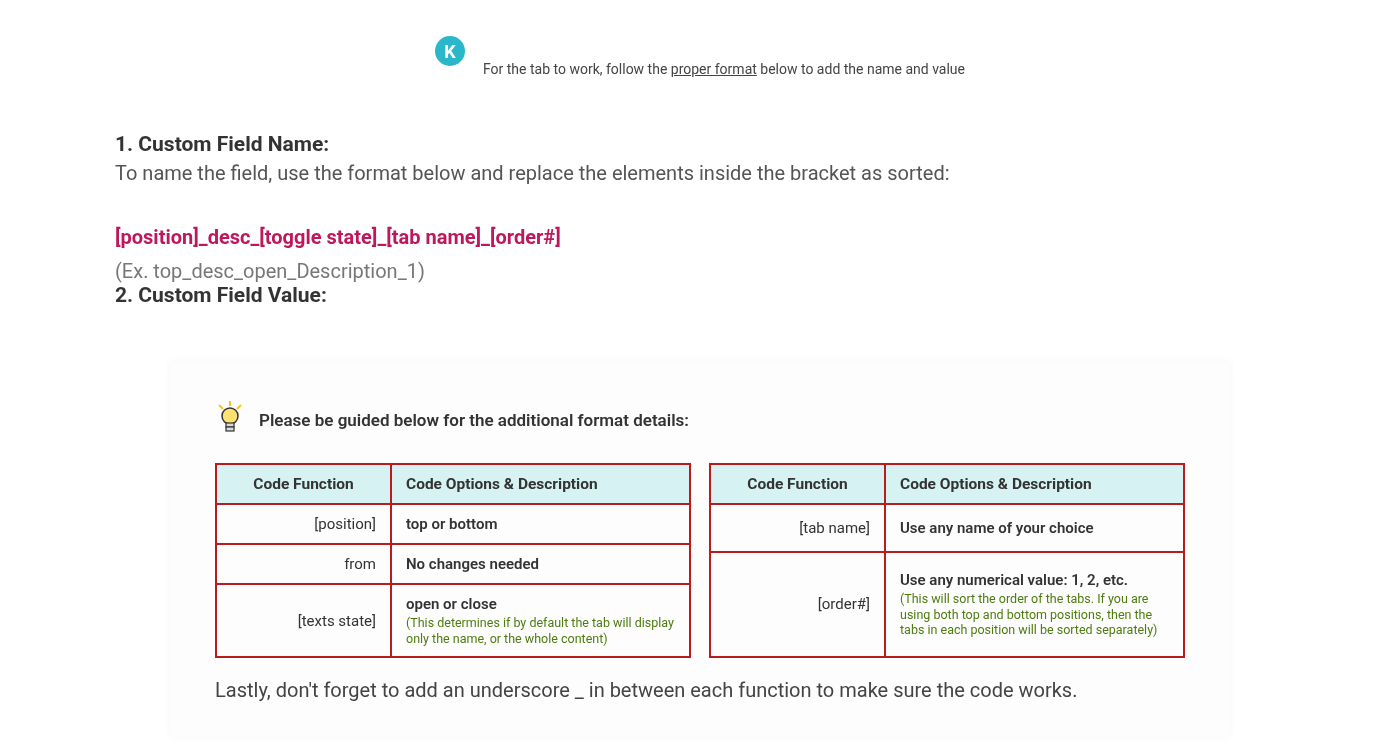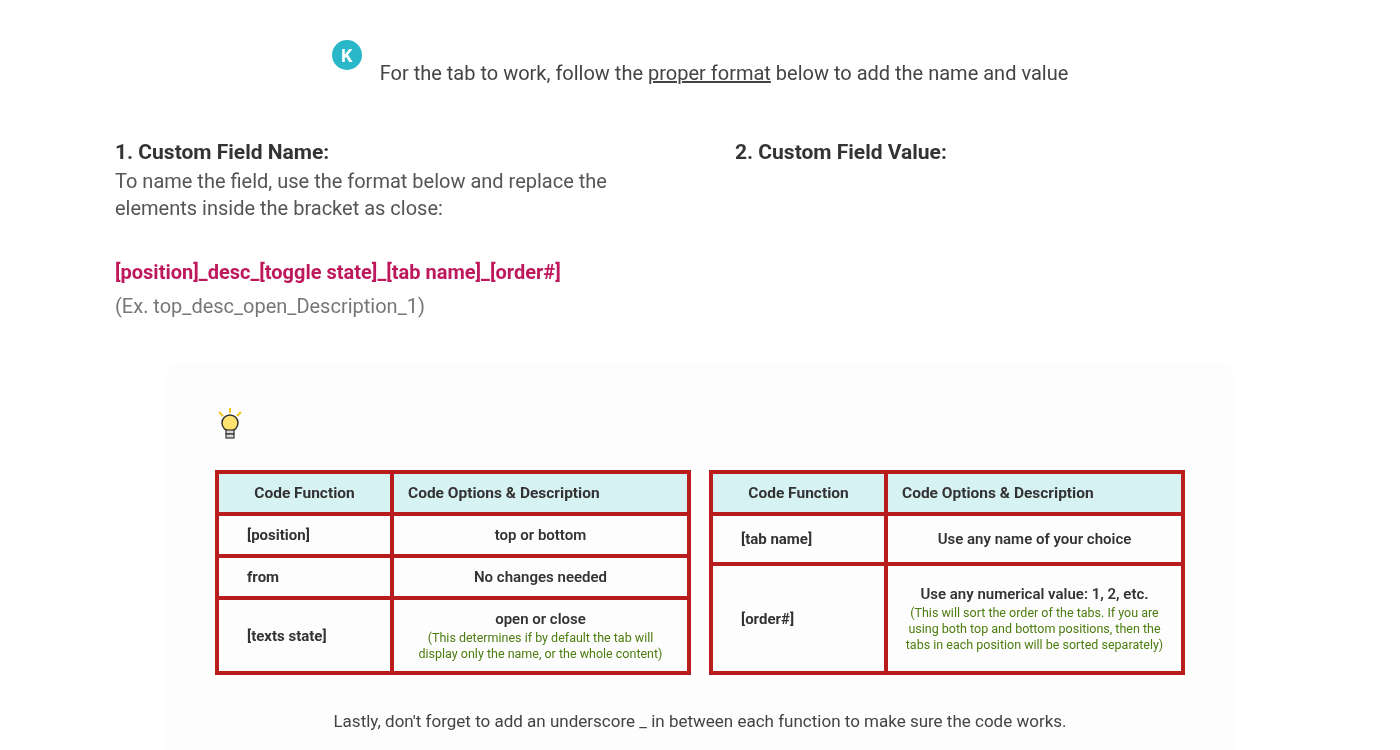--- a/index.html
+++ b/index.html
@@ -25,31 +25,31 @@
     background: #2ab7ca;
     color: #fff;
     font-weight: 700;
     display: flex;
     align-items: center;
     justify-content: center;
     font-size: 18px;
     flex-shrink: 0;
   }
   .banner-text {
-    font-size: 20px;
+    font-size: 14px;
     color: #444;
     margin-top: 36px;
   }
   .banner-text .underline {
     text-decoration: underline;
   }
   .two-col {
     display: flex;
-    gap: 70px;
     margin-bottom: 50px;
+    flex-direction: column;
   }
   .col {
     flex: 1;
   }
   .col h3 {
     font-size: 21px;
     font-weight: 700;
     color: #333;
     margin-bottom: 4px;
   }
@@ -95,91 +95,91 @@
     display: flex;
     gap: 18px;
   }
   .tbl {
     flex: 1;
     border-collapse: collapse;
     width: 100%;
     font-size: 15px;
   }
   .tbl th, .tbl td {
-    border: 4px solid #b91c1c;
+    border: 2px solid #b91c1c;
     padding: 10px 14px;
     text-align: left;
     vertical-align: middle;
   }
   .tbl th {
     background: #d7f2f2;
     font-weight: 700;
     color: #333;
     font-size: 15.5px;
   }
   .tbl th:first-child { width: 175px; text-align: center; }
   .tbl td:first-child {
-    font-weight: 700;
+    font-weight: 400;
     color: #333;
     padding-left: 28px;
+    text-align: right;
   }
   .tbl td.desc-main {
     font-weight: 600;
     color: #333;
-    text-align: center;
   }
   .tbl td .sub {
     display: block;
     font-weight: 400;
     font-size: 12.5px;
     color: #4d7c0f;
     line-height: 1.25;
     margin-top: 2px;
   }
   .footer-note {
-    font-size: 17px;
+    font-size: 20px;
     color: #444;
-    margin-top: 36px;
-    text-align: center;
+    margin-top: 20px;
   }
 </style>
 </head>
 <body>
 
 <div class="top-banner">
   <div class="k-badge">K</div>
   <div class="banner-text">
     <span>For the tab to work, follow the </span><span class="underline">proper format</span><span> below to add the name and value</span>
   </div>
 </div>
 
 <div class="two-col">
   <div class="col">
     <h3>1. Custom Field Name:</h3>
-    <p>To name the field, use the format below and replace the elements inside the bracket as close:</p>
+    <p>To name the field, use the format below and replace the elements inside the bracket as sorted:</p>
     <div class="pattern-line">[position]_desc_[toggle state]_[tab name]_[order#]</div>
     <div class="example-line">(Ex. top_desc_open_Description_1)</div>
   </div>
   <div class="col">
     <h3>2. Custom Field Value:</h3>
   </div>
 </div>
 
 <div class="guide-card">
   <div class="guide-header">
     <span class="bulb-icon">
       <svg width="30" height="34" viewBox="0 0 30 34">
         <line x1="15" y1="0" x2="15" y2="5" stroke="#f5c518" stroke-width="2"></line>
         <line x1="4" y1="4" x2="8" y2="8" stroke="#f5c518" stroke-width="2"></line>
         <line x1="26" y1="4" x2="22" y2="8" stroke="#f5c518" stroke-width="2"></line>
         <circle cx="15" cy="15" r="8" fill="#ffe36e" stroke="#333" stroke-width="1.5"></circle>
         <rect x="11" y="22" width="8" height="4" fill="#d8d8d8" stroke="#333" stroke-width="1.2"></rect>
         <rect x="11" y="26" width="8" height="4" fill="#d8d8d8" stroke="#333" stroke-width="1.2"></rect>
       </svg>
     </span>
+    <span class="guide-header-text">Please be guided below for the additional format details:</span>
   </div>
 
   <div class="tables-row">
     <table class="tbl">
       <thead>
         <tr>
           <th>Code Function</th>
           <th>Code Options &amp; Description</th>
         </tr>
       </thead>

